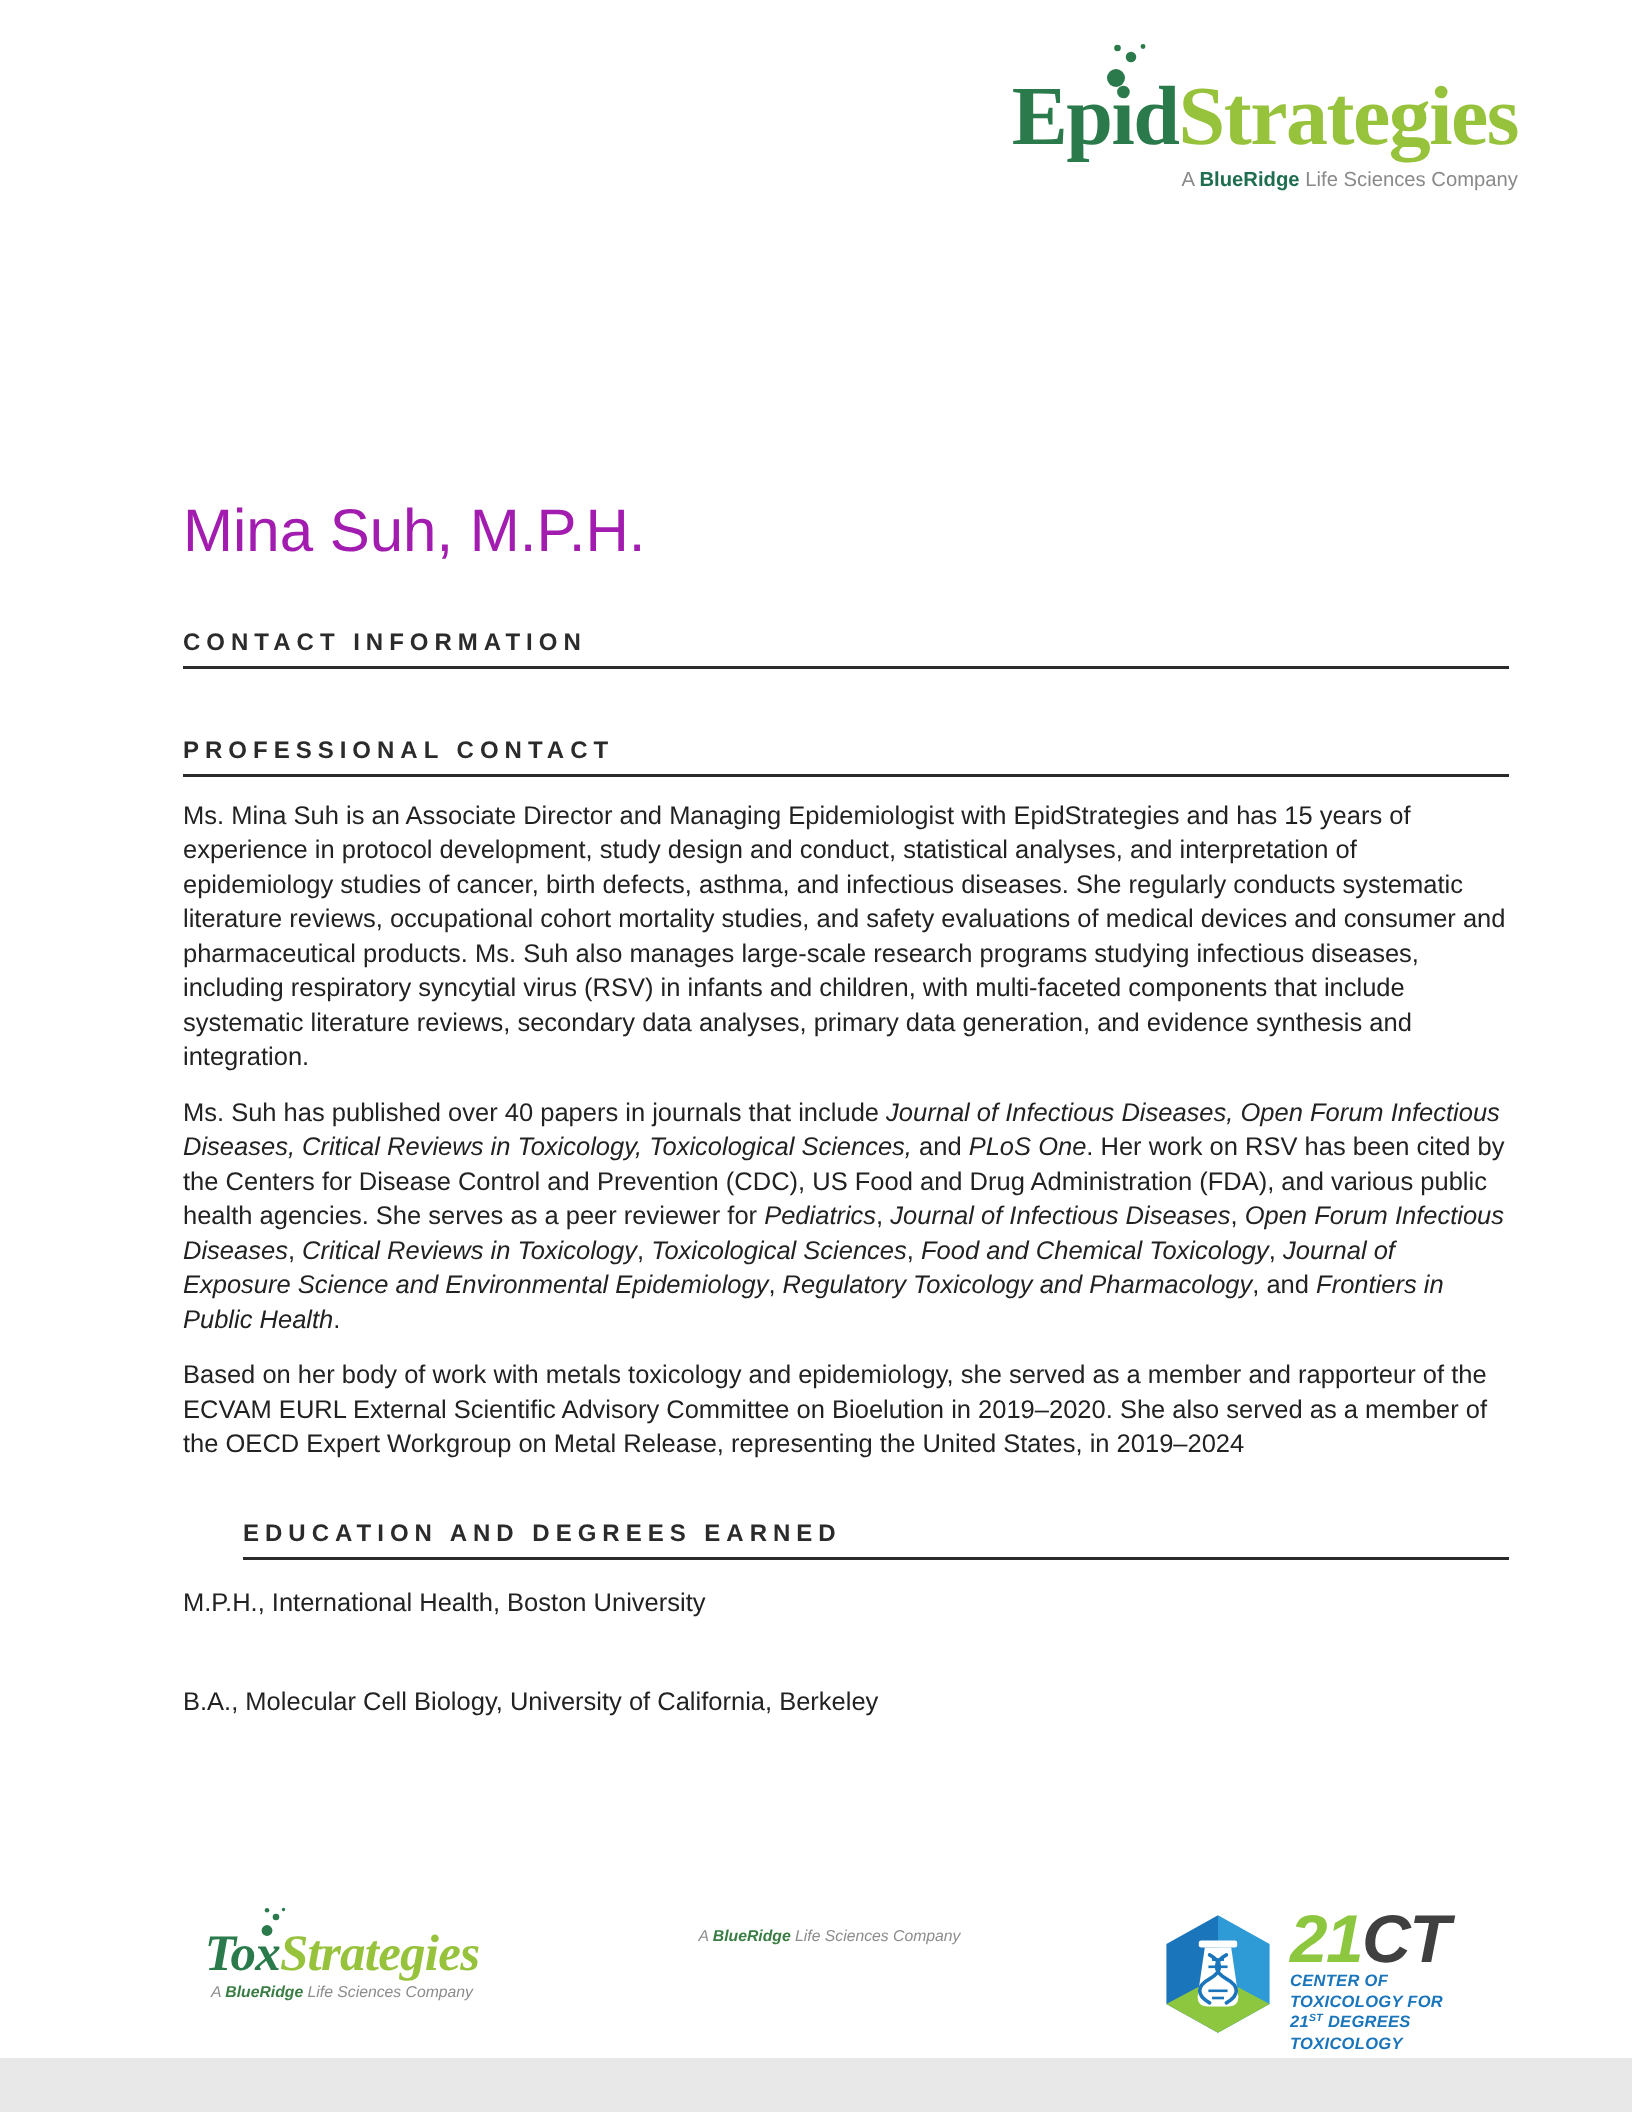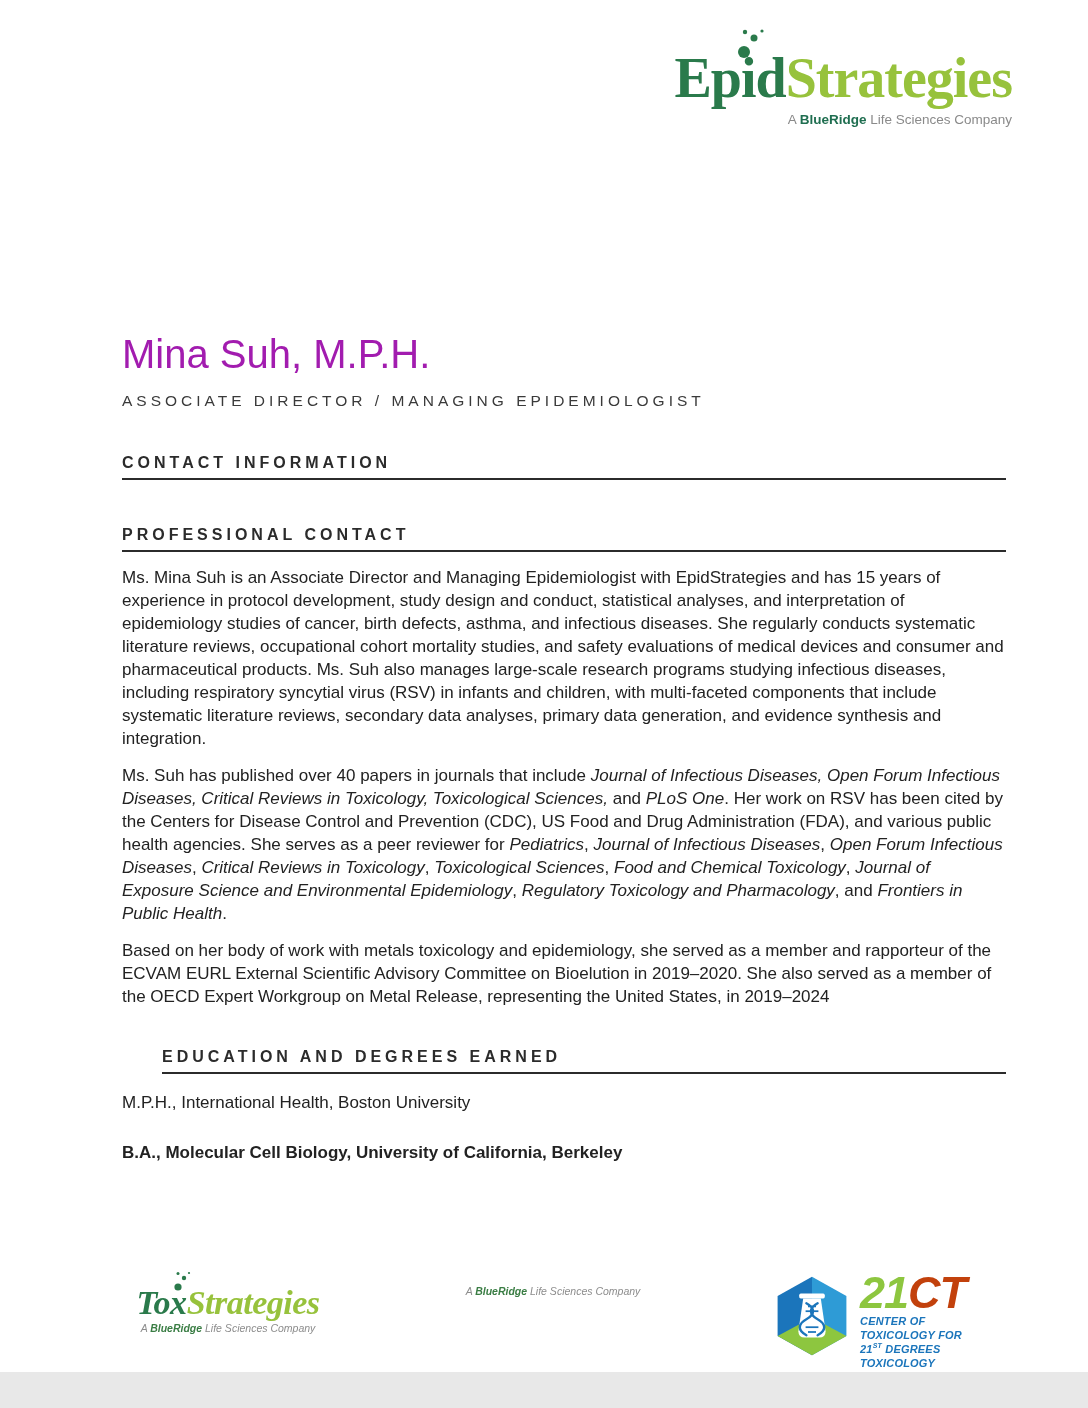--- a/index.html
+++ b/index.html
@@ -44,21 +44,21 @@
     display:inline-block; font-size:17px; line-height:23px;
     color:#2222cc; text-decoration:underline; cursor:pointer;
   }
 
   .profile-section h2 { margin-top:46px; }
   .profile-section p { margin-top:14px; font-size:17px; line-height:23px; }
   .profile-section em { font-style:italic; }
 
   .education-section h2 { margin-top:40px;margin-left:40px; }
   .edu-item { margin-top:17px; font-size:17px; line-height:23px; }
-  .edu-item + .edu-item { margin-top:27px;font-weight:bold; }
+  .edu-item + .edu-item { margin-top:43px; }
 
   
   .footer { position:absolute; left:0; top:1272px; width:1088px; height:110px;font-style:italic; }
   .logo-block { position:absolute; text-align:center; }
   .tox-logo  { left:118px; width:220px; top:12px; }
   .heor-logo { left:428px; width:250px; top:12px; }
 
   .small-brand-name {
     position:relative; display:inline-block;
     font-family:"Liberation Serif", serif; font-weight:bold;
@@ -71,21 +71,21 @@
   .heor-dots { left:188px; }
   .small-tagline { margin-top:1px; font-size:10.5px; color:#8c8c8c; }
   .small-tagline b { color:#3a7d44; }
 
   .ct21-logo { left:772px; width:220px; top:0; text-align:left; }
   .ct21-row { display:flex; align-items:flex-start; }
   .ct21-hex { width:80px; height:88px; flex:0 0 auto; }
   .ct21-right { margin-left:8px; }
   .ct21-word { font-size:45px; font-weight:bold; line-height:0.95; letter-spacing:-1px; }
   .ct21-num { color:#8dc63f; }
-  .ct21-ct { color:#c2410c; }
+  .ct21-ct { color:#404040; }
   .ct21-line { font-size:11px; font-weight:bold; color:#1b75bb; letter-spacing:0.2px; line-height:1.25; }
   .ct21-line sup { font-size:7px; }
   .ct21-tagline { margin-top:3px; margin-left:22px; font-size:10.5px; color:#9a9a9a; }
   .ct21-tagline b { color:#1b75bb; }
 </style>
 </head>
 <body>
 
 <div class="page">
 
@@ -96,21 +96,20 @@
         <circle cx="22" cy="10" r="3.5" fill="#2a7a4b"></circle>
         <circle cx="13" cy="4" r="2.2" fill="#2a7a4b"></circle>
         <circle cx="30" cy="3" r="1.6" fill="#2a7a4b"></circle>
       </svg><span class="brand-epid">Epid</span><span class="brand-strat">Strategies</span>
     </div>
     <div class="brand-tagline"><span>A </span><b>BlueRidge</b><span> Life Sciences Company</span></div>
   </header>
 
   <main>
     <h1>Mina Suh, M.P.H.</h1>
-    <div class="subtitle">ASSOCIATE DIRECTOR / MANAGING EPIDEMIOLOGIST</div>
 
     <section class="contact-section">
       <h2>CONTACT INFORMATION</h2>
     </section>
 
     <section class="profile-section">
       <h2>PROFESSIONAL CONTACT</h2>
       <p>Ms. Mina Suh is an Associate Director and Managing Epidemiologist with EpidStrategies and has 15 years of experience in protocol development, study design and conduct, statistical analyses, and interpretation of epidemiology studies of cancer, birth defects, asthma, and infectious diseases. She regularly conducts systematic literature reviews, occupational cohort mortality studies, and safety evaluations of medical devices and consumer and pharmaceutical products. Ms. Suh also manages large-scale research programs studying infectious diseases, including respiratory syncytial virus (RSV) in infants and children, with multi-faceted components that include systematic literature reviews, secondary data analyses, primary data generation, and evidence synthesis and integration.</p>
       <p>Ms. Suh has published over 40 papers in journals that include <em>Journal of Infectious Diseases, Open Forum Infectious Diseases, Critical Reviews in Toxicology, Toxicological Sciences,</em> and <em>PLoS One</em>. Her work on RSV has been cited by the Centers for Disease Control and Prevention (CDC), US Food and Drug Administration (FDA), and various public health agencies. She serves as a peer reviewer for <em>Pediatrics</em>, <em>Journal of Infectious Diseases</em>, <em>Open Forum Infectious Diseases</em>, <em>Critical Reviews in Toxicology</em>, <em>Toxicological Sciences</em>, <em>Food and Chemical Toxicology</em>, <em>Journal of Exposure Science and Environmental Epidemiology</em>, <em>Regulatory Toxicology and Pharmacology</em>, and <em>Frontiers in Public Health</em>.</p>
       <p>Based on her body of work with metals toxicology and epidemiology, she served as a member and rapporteur of the ECVAM EURL External Scientific Advisory Committee on Bioelution in 2019–2020. She also served as a member of the OECD Expert Workgroup on Metal Release, representing the United States, in 2019–2024</p>

